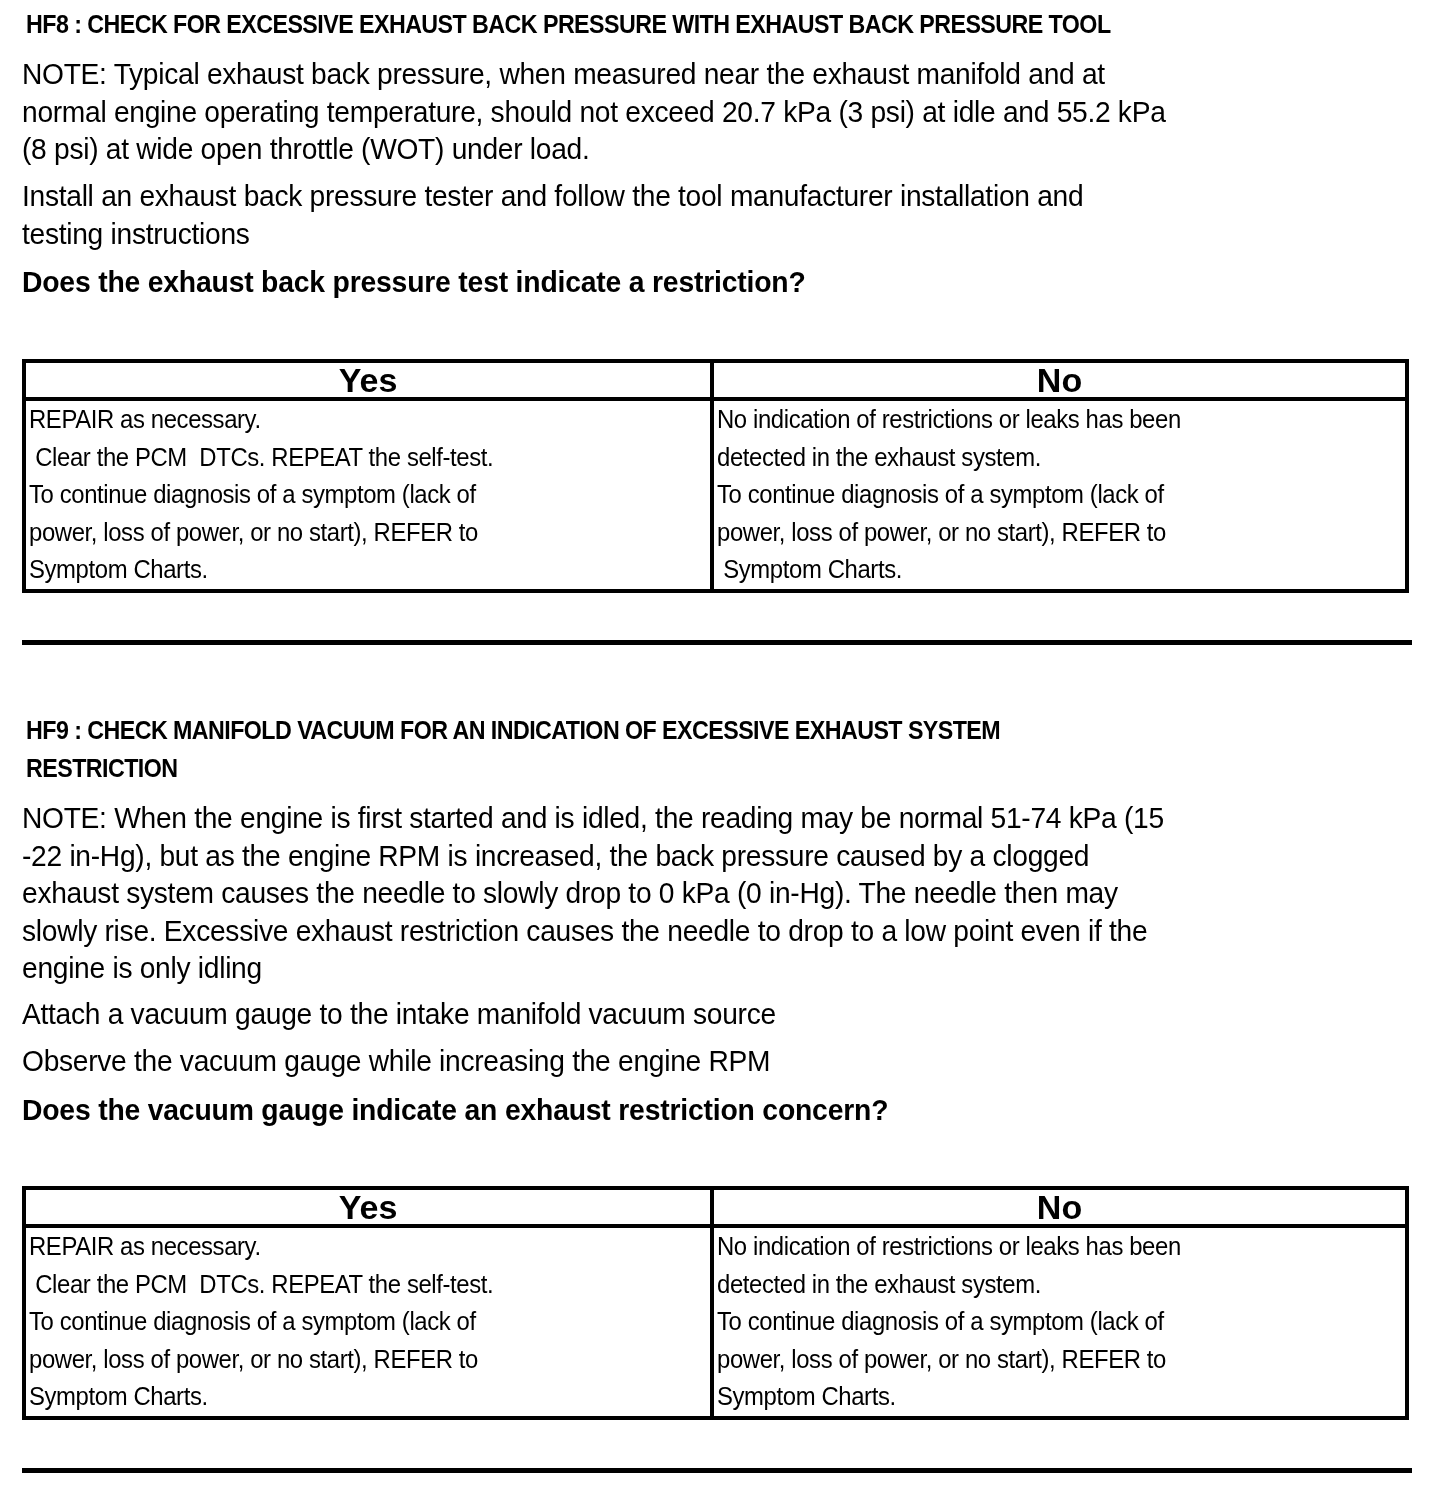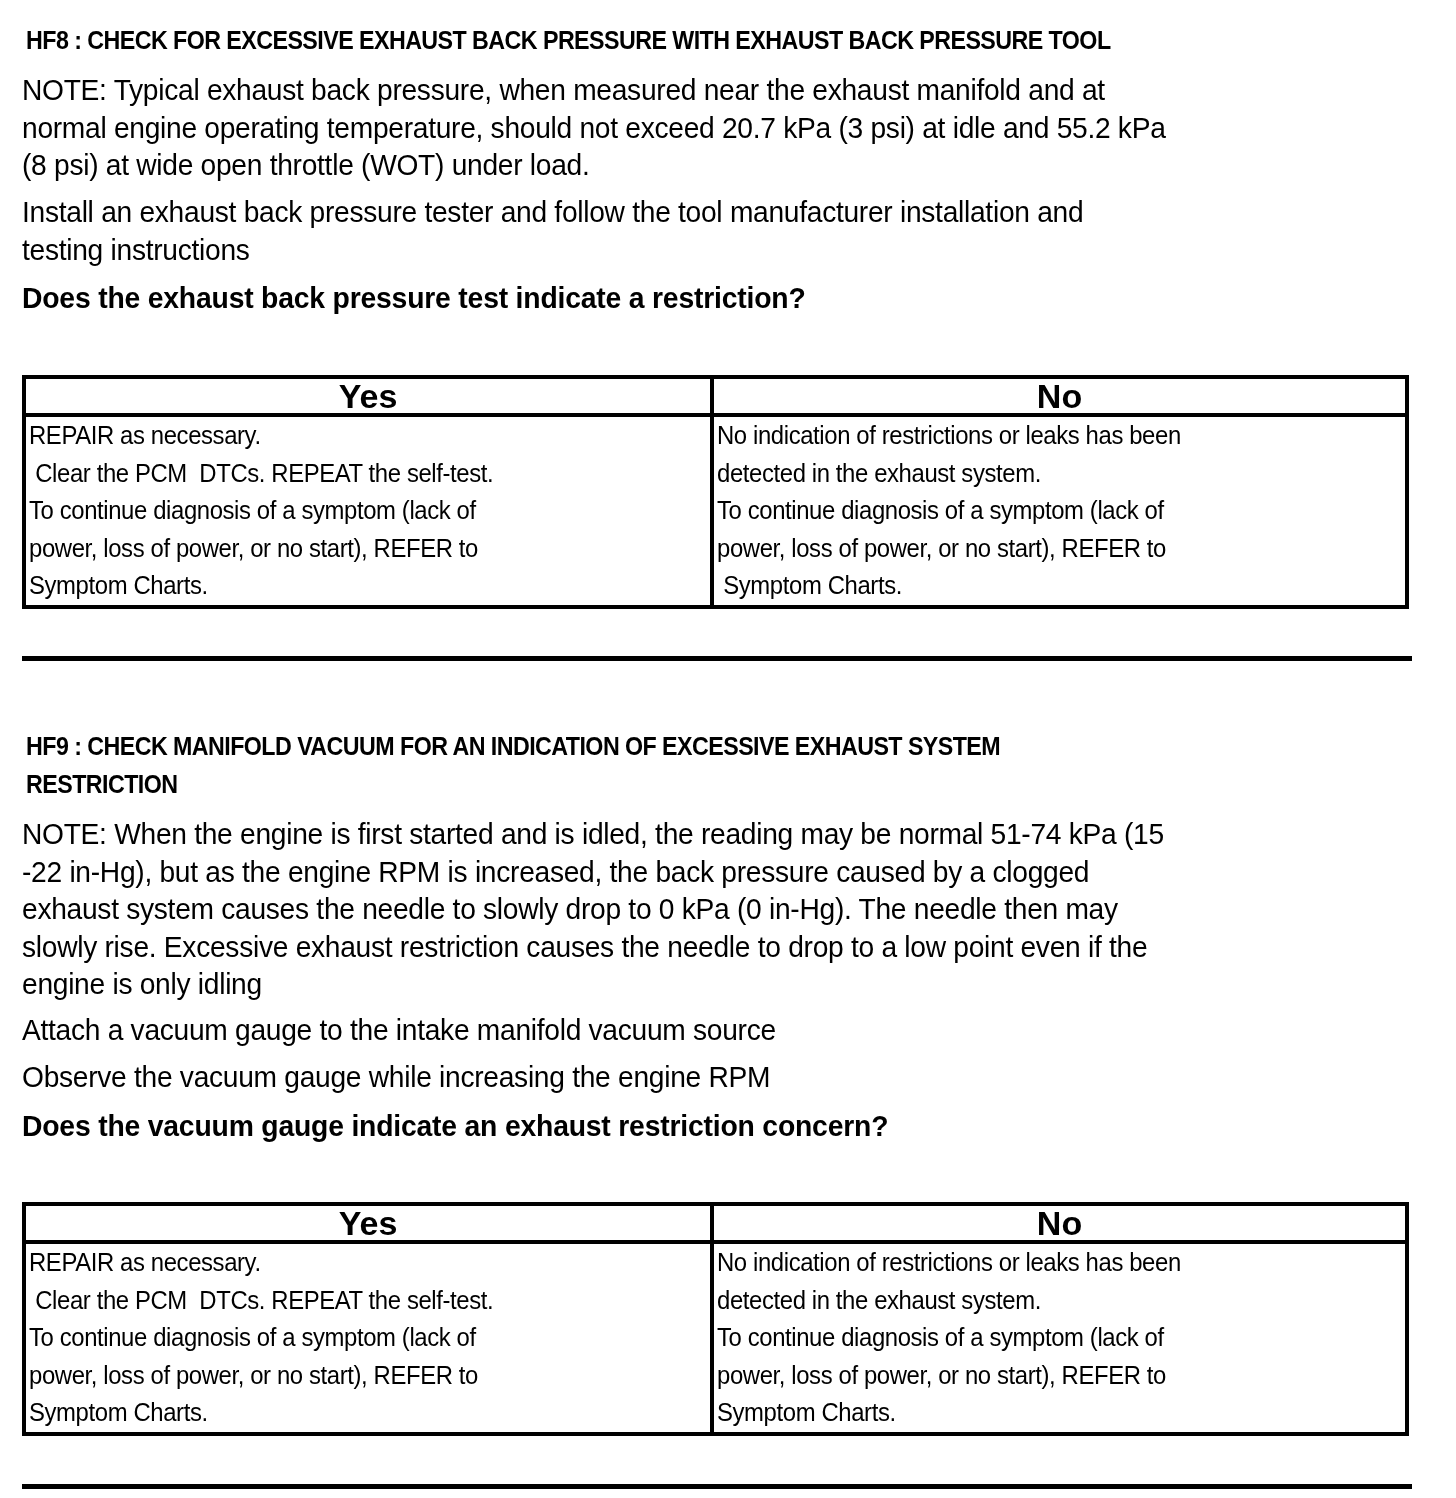--- a/index.html
+++ b/index.html
@@ -11,21 +11,21 @@
       width: 1456px;
       height: 1498px;
       position: relative;
       overflow: hidden;
       color: #000000;
       font-family: "Liberation Sans", sans-serif;
     }
     .page {
       position: absolute;
       left: 0;
-      top: 16px;
+      top: 0;
       width: 1456px;
       height: 1166px;
     }
     .heading {
       position: absolute;
       left: 26px;
       font-weight: bold;
       font-size: 25px;
       line-height: 38px;
       letter-spacing: -0.6px;

